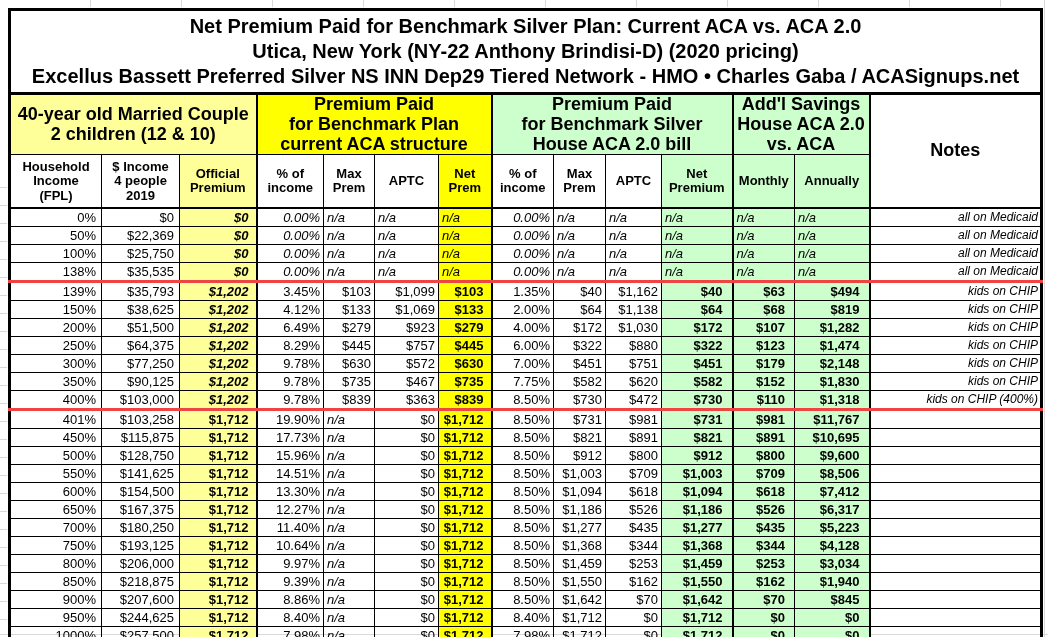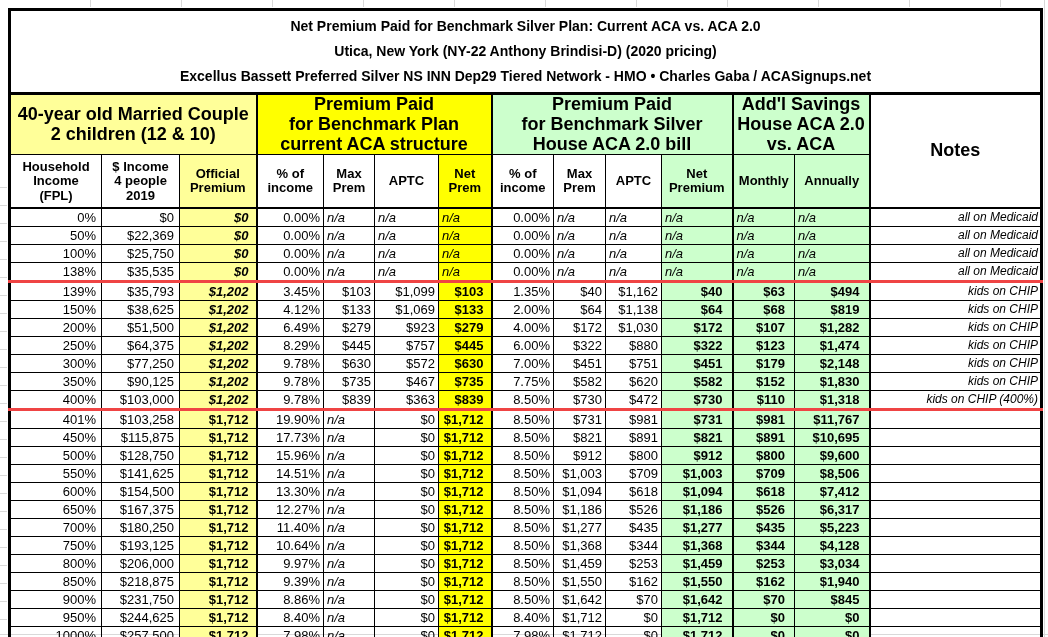--- a/index.html
+++ b/index.html
@@ -27,42 +27,42 @@
   }
   td,th{
     border:1px solid #000;overflow:hidden;white-space:nowrap;
     font-size:13px;line-height:1.1;padding:0 3px;
   }
   
   .title-cell{
     border-bottom:3px solid #000;text-align:center;vertical-align:middle;
     height:77px;padding:2px 0;
   }
-  .title-line{font-weight:bold;font-size:14px;line-height:25px;}
+  .title-line{font-weight:bold;font-size:20px;line-height:25px;}
   
   .hdr td{font-weight:bold;text-align:center;vertical-align:middle;}
   .hdr1 td{height:45px;font-size:18px;}
   .hdr2 td{height:52px;border-bottom:2px solid #000;}
   
   .bg-pale{background:#FFFF99;}
   .bg-yellow{background:#FFFF00;}
   .bg-green{background:#CCFFCC;}
   
   .sL{border-left:2px solid #000;}
   
   tbody td{height:17px;text-align:right;}
   tbody tr.group-end td{border-bottom:3px solid #ef4444;}
   td.c0,td.c1{padding-right:5px;}
   td.c2{font-weight:bold;font-style:italic;padding-right:7px;}
   td.c2.up{font-style:normal;}
   td.c6,td.c10,td.c11,td.c12{font-weight:bold;padding-right:7px;}
   td.c10,td.c11,td.c12{padding-right:9px;}
   td.c13{font-style:italic;font-size:12px;padding:0 2px;}
   td.na{font-style:italic;font-weight:normal;text-align:left;padding-right:3px;}
-  td.it{}
+  td.it{font-style:italic;}
 </style>
 </head>
 <body>
 
 <div class="grid-top"></div>
 <div class="grid-right"></div>
 <div class="grid-bottom"></div>
 <div class="grid-left"></div>
 
 <table class="sheet">
@@ -445,21 +445,21 @@
         <td class="c7 sL">8.50%</td>
         <td class="c8">$1,550</td>
         <td class="c9">$162</td>
         <td class="c10 bg-green">$1,550</td>
         <td class="c11 bg-green sL">$162</td>
         <td class="c12 bg-green">$1,940</td>
         <td class="c13 sL"></td>
       </tr>
       <tr>
         <td class="c0">900%</td>
-        <td class="c1">$231,750</td>
+        <td class="c1">$207,600</td>
         <td class="c2 bg-pale up">$1,712</td>
         <td class="c3 sL">8.86%</td>
         <td class="c4 na">n/a</td>
         <td class="c5">$0</td>
         <td class="c6 bg-yellow">$1,712</td>
         <td class="c7 sL">8.50%</td>
         <td class="c8">$1,642</td>
         <td class="c9">$70</td>
         <td class="c10 bg-green">$1,642</td>
         <td class="c11 bg-green sL">$70</td>

